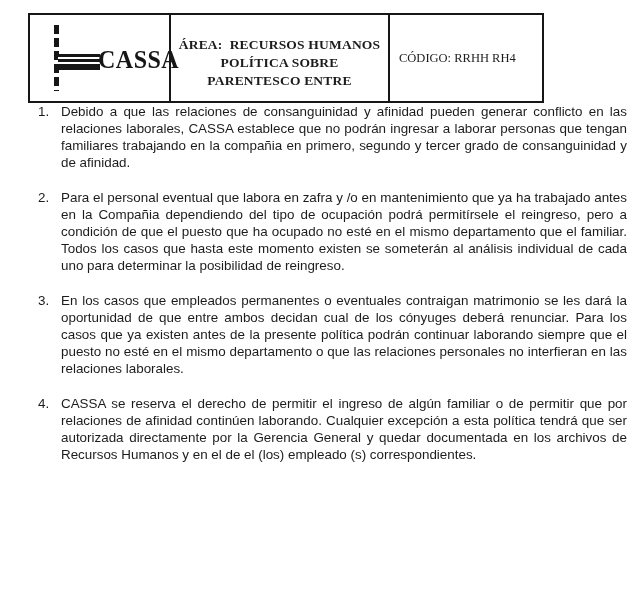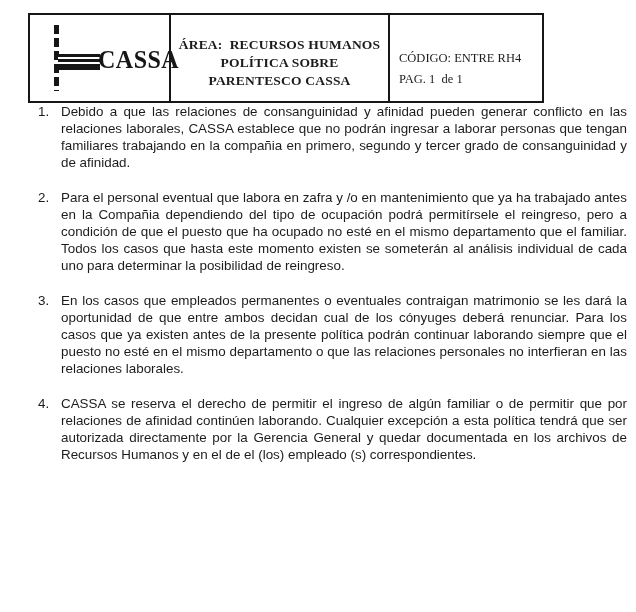--- a/index.html
+++ b/index.html
@@ -141,26 +141,25 @@
     <div class="cell-logo">
       <div class="logo">
         <div class="logo-stalk"></div>
         <div class="logo-bar"></div>
         <div class="logo-word">CASSA</div>
       </div>
     </div>
 
     <div class="cell-title">
       <div class="title-line">ÁREA:  RECURSOS HUMANOS</div>
-      <div class="title-line">POLÍTICA SOBRE PARENTESCO CASSA</div>
+      <div class="title-line">POLÍTICA SOBRE PARENTESCO ENTRE</div>
     </div>
 
     <div class="cell-code">
-      <div class="code-line">CÓDIGO: ENTRE RH4</div>
-      <div class="code-line">PAG. 1  de 1</div>
+      <div class="code-line">CÓDIGO: RRHH RH4</div>
     </div>
 
   </div>
 
   <div class="content">
 
 
     <div class="policies">
 
       <div class="policy">

